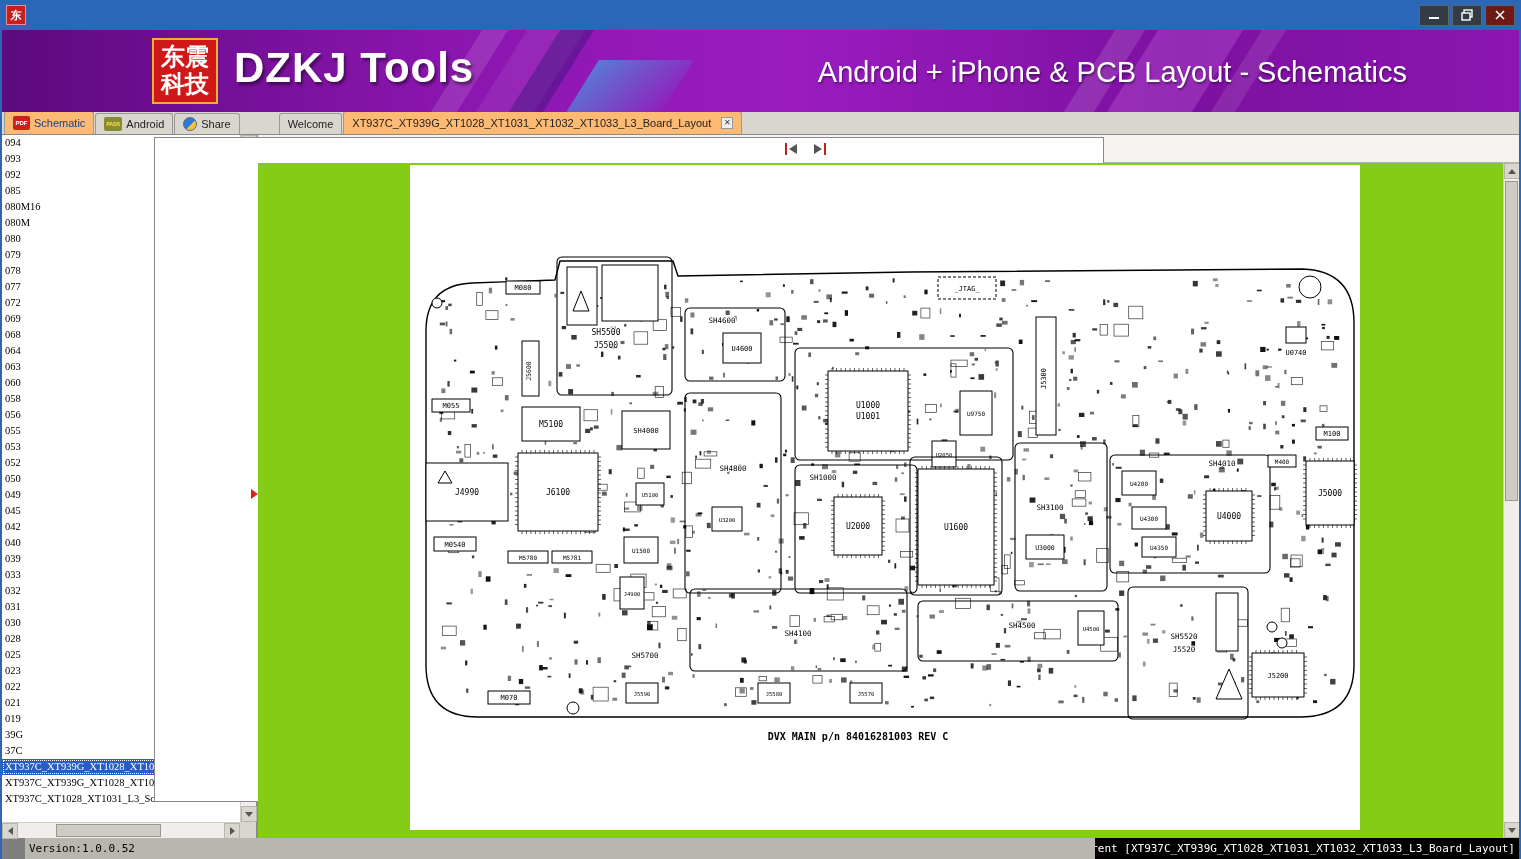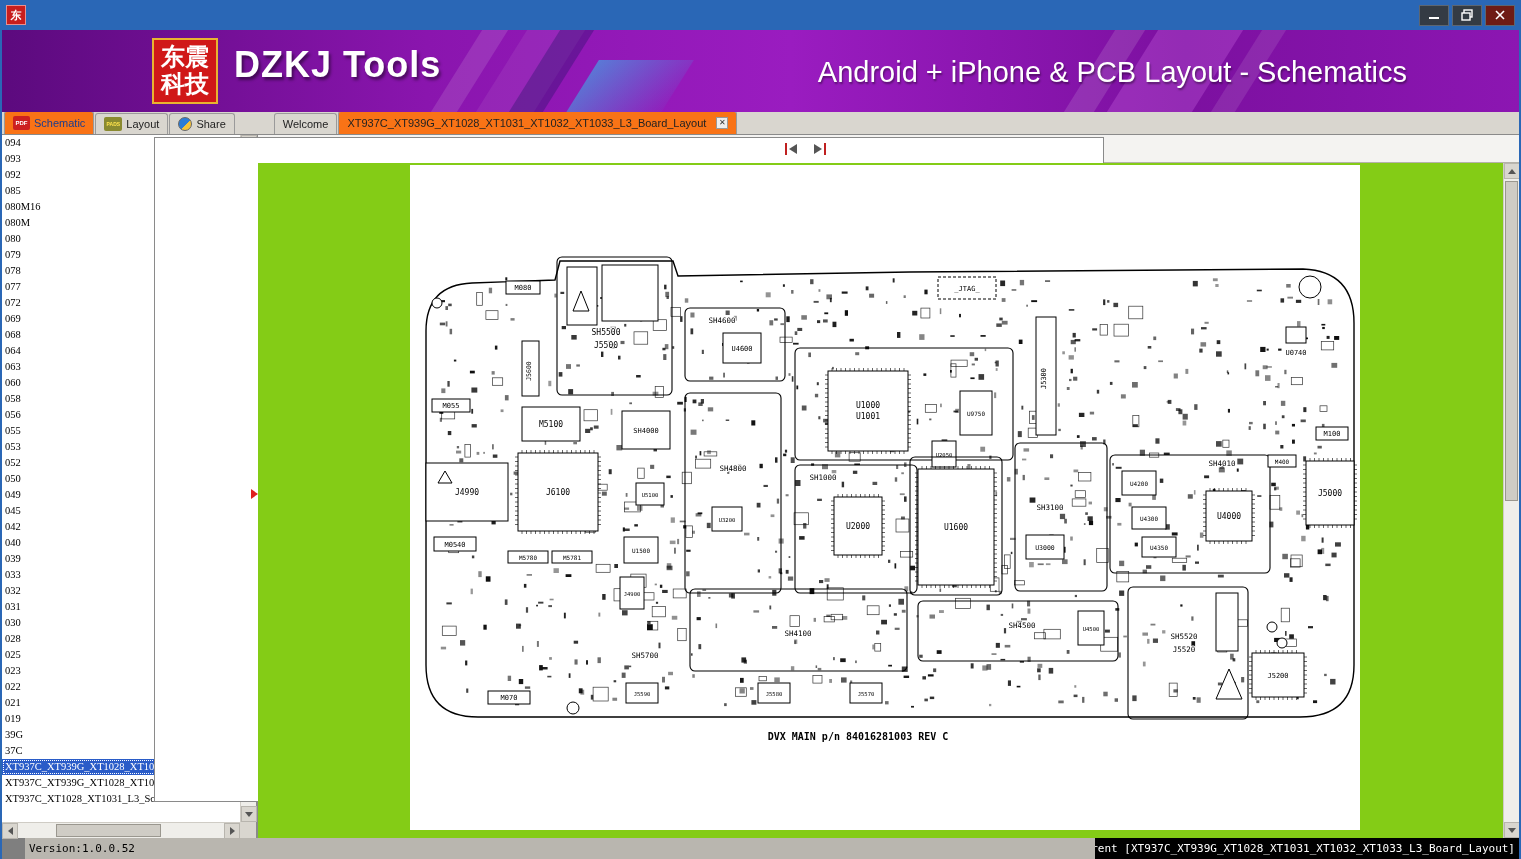--- a/index.html
+++ b/index.html
@@ -20,27 +20,27 @@
     background:linear-gradient(90deg,#5c0a7e 0%,#8a15ae 28%,#9a1cc0 52%,#7c10a0 78%,#8c16b2 100%); }
   .streak { position:absolute; top:-15px; height:120px; transform:skewX(-32deg); }
   .s1 { left:452px; width:26px; background:rgba(255,255,255,0.12); }
   .s2 { left:497px; width:58px; background:rgba(255,255,255,0.07); }
   .s3 { left:575px; top:30px; width:95px; height:70px; background:linear-gradient(115deg,rgba(45,200,240,0.55),rgba(45,120,230,0)); }
   .s4 { left:530px; width:34px; background:rgba(15,15,90,0.30); }
   .s5 { left:1085px; width:30px; background:rgba(255,255,255,0.13); }
   .s6 { left:1128px; width:85px; background:rgba(235,140,255,0.22); }
   .s7 { left:1232px; width:24px; background:rgba(255,255,255,0.10); }
   .logo-box { position:absolute; left:150px; top:8px; width:66px; height:66px; background:#d01818; border:2px solid #e8b430; display:flex; flex-direction:column; align-items:center; justify-content:center; color:#fff; font-weight:bold; font-size:24px; line-height:1.12; font-family:"DejaVu Sans",sans-serif; }
-  .brand { position:absolute; left:232px; top:14px; font-size:36px; font-weight:bold; color:#fff; letter-spacing:1px; text-shadow:2px 3px 3px rgba(0,0,0,0.45); }
+  .brand { position:absolute; left:232px; top:14px; font-size:42px; font-weight:bold; color:#fff; letter-spacing:1px; text-shadow:2px 3px 3px rgba(0,0,0,0.45); }
   .tagline { position:absolute; right:112px; top:26px; font-size:29px; color:#fff; text-shadow:1px 2px 2px rgba(0,0,0,0.4); }
 
   
   .tabbar { height:23px; background:#d9d6cf; display:flex; align-items:flex-end; padding-left:2px; flex:0 0 auto; border-bottom:1px solid #8a8a8a; }
   .tab { height:21px; display:flex; align-items:center; gap:4px; padding:0 8px; font-size:11px; background:#d9d6cf; border:1px solid #9a9a9a; border-bottom:none; border-radius:3px 3px 0 0; margin-right:1px; cursor:pointer; white-space:nowrap; color:#222; }
-  .tab.active { background:#f97316; height:23px;padding-left:8px; }
+  .tab.active { background:#fdba74; height:23px;padding-left:8px; }
   .tab .lbl-schematic { color:#1a3c8f; }
   .doc-tabs { margin-left:38px; display:flex; align-items:flex-end; }
   .ic-pdf  { width:17px; height:14px; background:#cc2020; color:#fff; font-size:6px; font-weight:bold; display:flex; align-items:center; justify-content:center; border-radius:2px; }
   .ic-pads { width:18px; height:14px; background:#8a8a30; color:#ffe34d; font-size:5px; font-weight:bold; display:flex; align-items:center; justify-content:center; border-radius:2px; }
   .ic-share{ width:14px; height:14px; border-radius:50%; background:linear-gradient(135deg,#2b7cd8 55%,#f5c33b 55%); border:1px solid #666; }
   .tab-close { width:12px; height:12px; margin-left:6px; border:1px solid #999; background:#eee; font-size:8px; line-height:10px; text-align:center; color:#333; }
 
   
   .main { flex:1 1 auto; display:flex; position:relative; min-height:0; }
   .splitter-mark { position:absolute; left:249px; top:354px; width:0; height:0; border-left:7px solid #e02020; border-top:5px solid transparent; border-bottom:5px solid transparent; z-index:5; }
@@ -145,21 +145,21 @@
   </div>
 
   <div class="tabbar">
     <div id="tool-tabs" style="display:flex;align-items:flex-end;">
         <div class="tab active">
           <span class="ic-pdf">PDF</span>
           <span class="lbl-schematic">Schematic</span>
         </div>
         <div class="tab">
           <span class="ic-pads">PADS</span>
-          <span class="lbl-layout">Layout</span>
+          <span class="lbl-layout">Android</span>
         </div>
         <div class="tab">
           <span class="ic-share"></span>
           <span class="lbl-share">Share</span>
         </div>
       </div>
     <div id="doc-tabs" class="doc-tabs">
         <div class="tab">
           <span>Welcome</span>
         </div>

